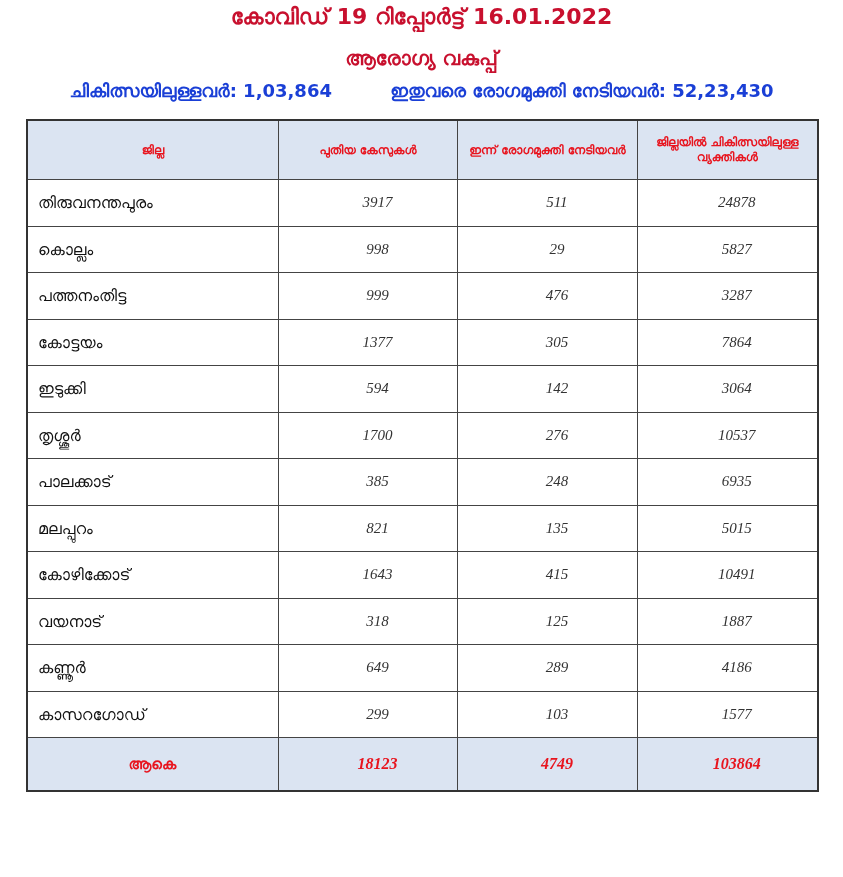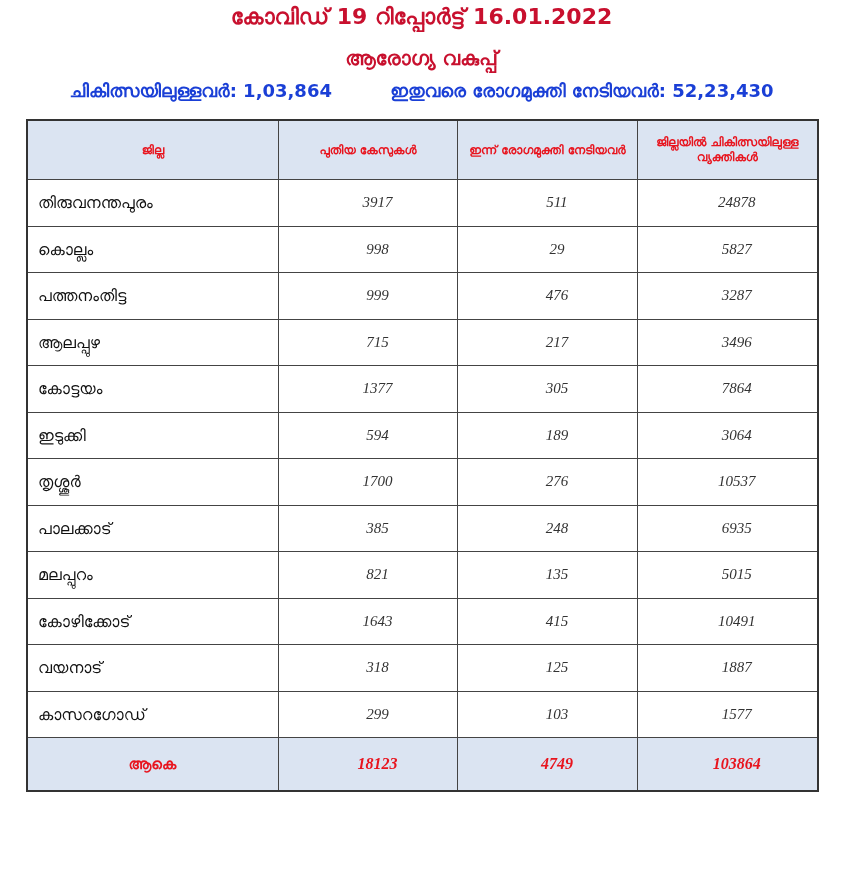--- a/index.html
+++ b/index.html
@@ -55,35 +55,29 @@
         <td class="num">29</td>
         <td class="num">5827</td>
       </tr>
       <tr>
         <td class="name">പത്തനംതിട്ട</td>
         <td class="num">999</td>
         <td class="num">476</td>
         <td class="num">3287</td>
       </tr>
       <tr>
-        <td class="name">ആലപ്പുഴ</td>
-        <td class="num">715</td>
-        <td class="num">217</td>
-        <td class="num">3496</td>
-      </tr>
-      <tr>
         <td class="name">കോട്ടയം</td>
         <td class="num">1377</td>
         <td class="num">305</td>
         <td class="num">7864</td>
       </tr>
       <tr>
         <td class="name">ഇടുക്കി</td>
         <td class="num">594</td>
-        <td class="num">189</td>
+        <td class="num">142</td>
         <td class="num">3064</td>
       </tr>
       <tr>
         <td class="name">തൃശ്ശൂർ</td>
         <td class="num">1700</td>
         <td class="num">276</td>
         <td class="num">10537</td>
       </tr>
       <tr>
         <td class="name">പാലക്കാട്</td>
@@ -103,20 +97,26 @@
         <td class="num">415</td>
         <td class="num">10491</td>
       </tr>
       <tr>
         <td class="name">വയനാട്</td>
         <td class="num">318</td>
         <td class="num">125</td>
         <td class="num">1887</td>
       </tr>
       <tr>
+        <td class="name">കണ്ണൂർ</td>
+        <td class="num">649</td>
+        <td class="num">289</td>
+        <td class="num">4186</td>
+      </tr>
+      <tr>
         <td class="name">കാസറഗോഡ്</td>
         <td class="num">299</td>
         <td class="num">103</td>
         <td class="num">1577</td>
       </tr>
       <tr class="total">
         <td class="name">ആകെ</td>
         <td class="num">18123</td>
         <td class="num">4749</td>
         <td class="num">103864</td>

